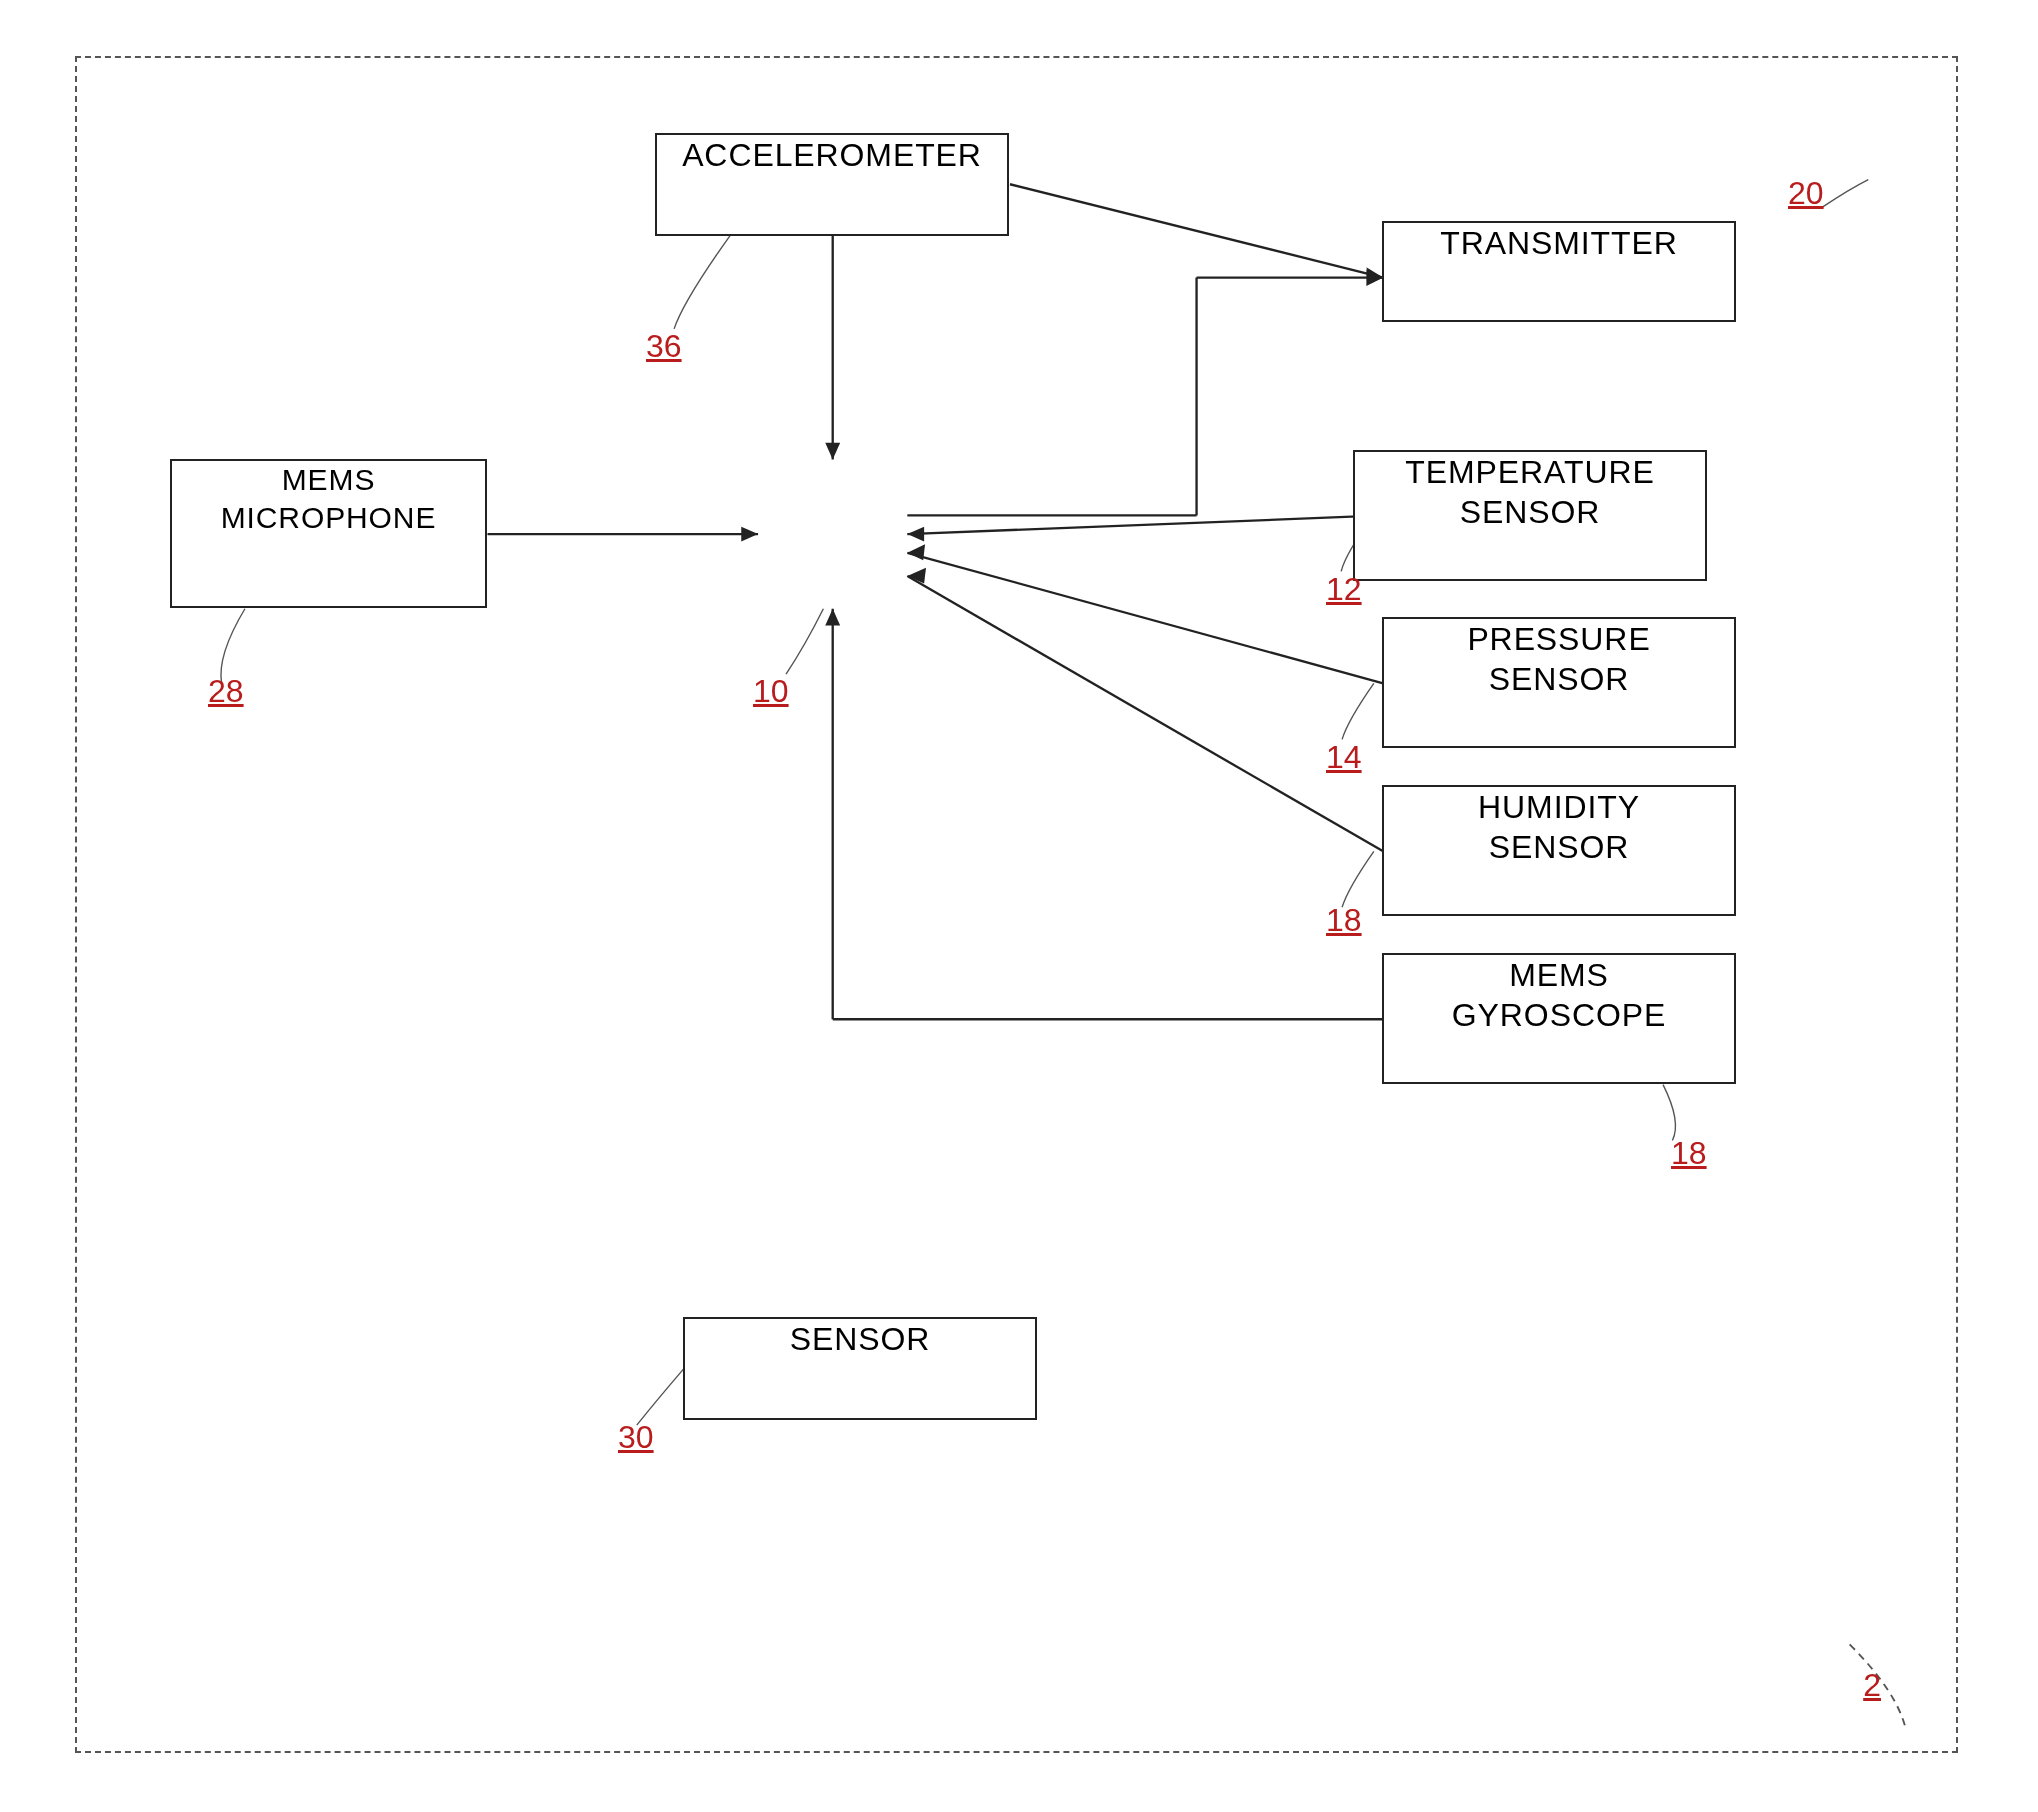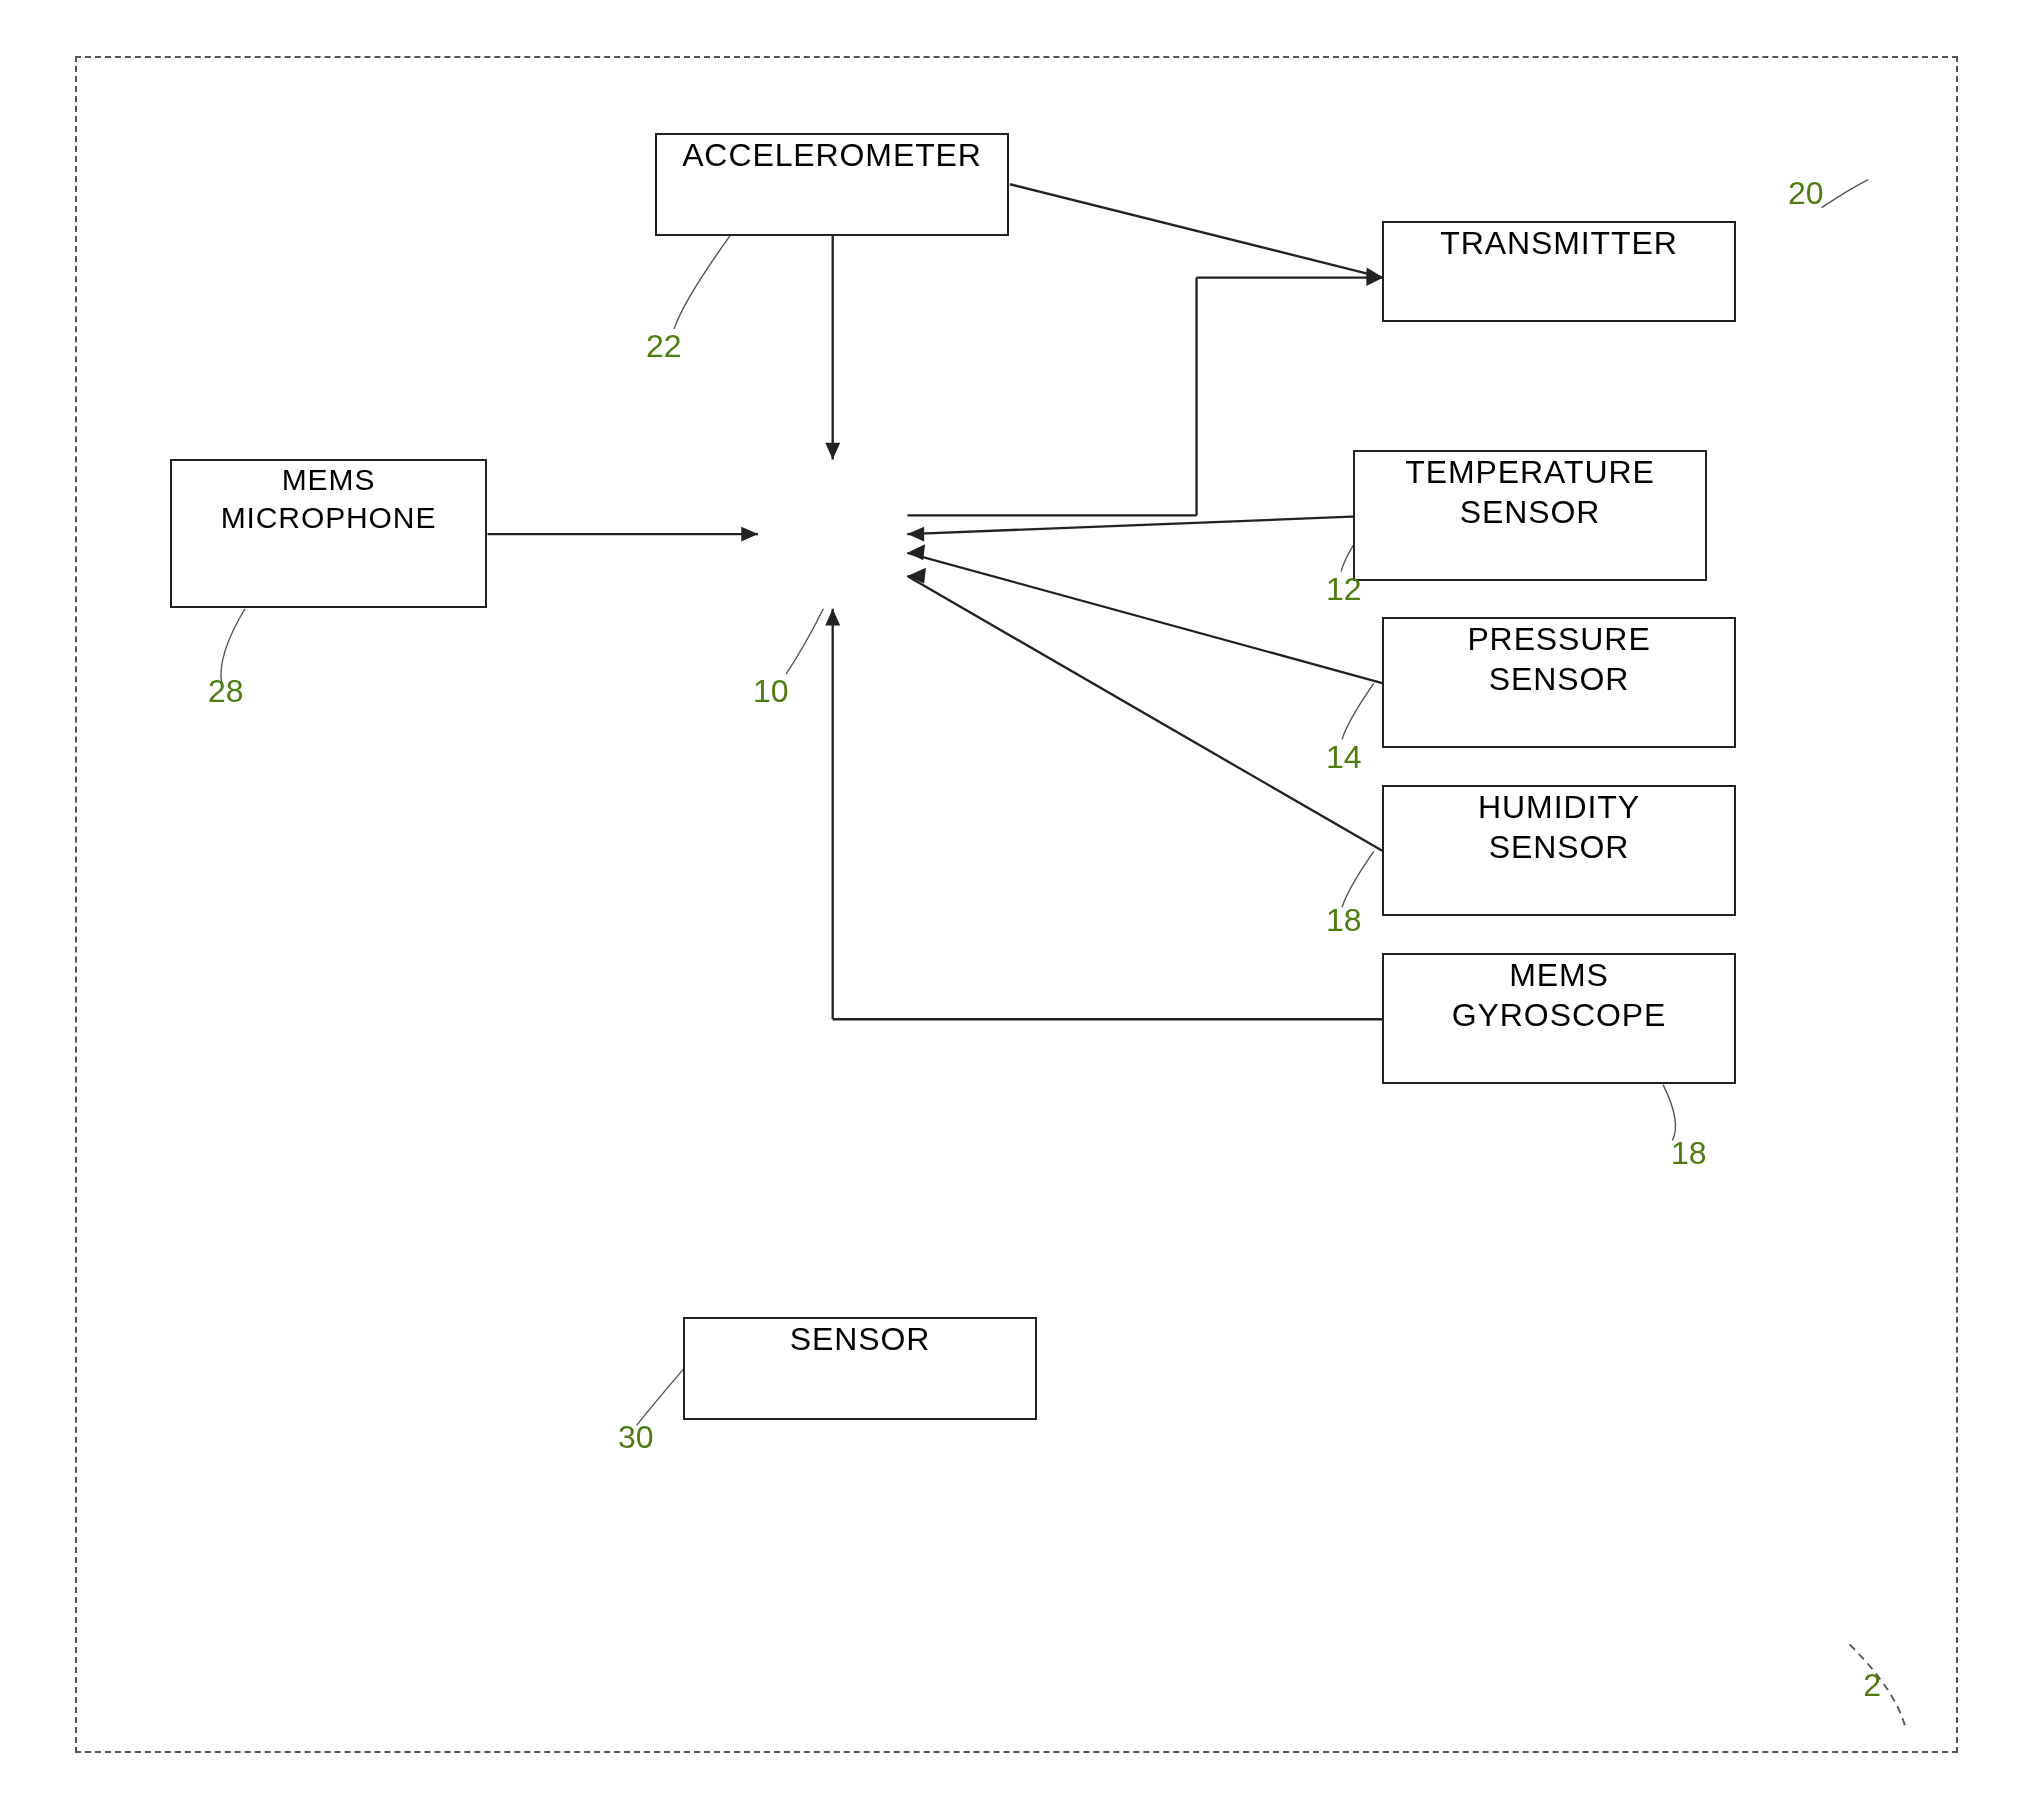--- a/index.html
+++ b/index.html
@@ -107,21 +107,22 @@
       top: 1259px;
       left: 606px;
       width: 354px;
       height: 103px;
     }
 
     
     .ref-label {
       position: absolute;
       font-size: 32px;
-      color: #4d7c0f;
+      color: #b91c1c;
+      text-decoration: underline;
     }
 
     svg.arrows {
       position: absolute;
       top: 0;
       left: 0;
       width: 100%;
       height: 100%;
       pointer-events: none;
     }
@@ -207,21 +208,21 @@
   </div>
 
   <div class="block mems-gyro">
     <span>MEMS<br>GYROSCOPE</span>
   </div>
 
   <div class="block battery">
     <span>SENSOR</span>
   </div>
 
-  <div class="ref-label" style="top: 270px; left: 569px;">22</div>
+  <div class="ref-label" style="top: 270px; left: 569px;">36</div>
   <div class="ref-label" style="top: 615px; left: 676px;">10</div>
   <div class="ref-label" style="top: 615px; left: 131px;">28</div>
   <div class="ref-label" style="top: 513px; left: 1249px;">12</div>
   <div class="ref-label" style="top: 681px; left: 1249px;">14</div>
   <div class="ref-label" style="top: 844px; left: 1249px;">18</div>
   <div class="ref-label" style="top: 1077px; left: 1594px;">18</div>
   <div class="ref-label" style="top: 1361px; left: 541px;">30</div>
   <div class="ref-label" style="top: 117px; left: 1711px;">20</div>
 
   <div class="ref-label" style="bottom: 47px; right: 75px;">2</div>

